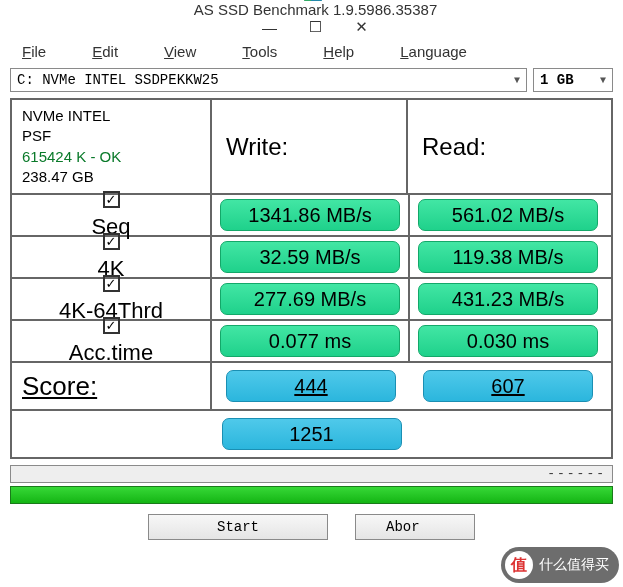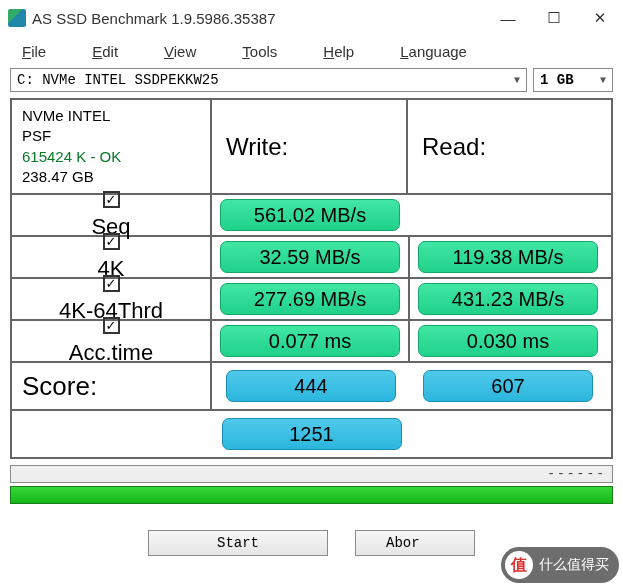--- a/index.html
+++ b/index.html
@@ -14,20 +14,21 @@
     position: relative;
   }
   .titlebar {
     height: 36px;
     display: flex;
     align-items: center;
     padding-left: 8px;
     background: #fff;
     color: #333;
     font-size: 15px;
+    flex-direction: column;
   }
   .titlebar .icon {
     width: 18px; height: 18px;
     margin-right: 6px;
     background: linear-gradient(135deg,#3a6 40%,#28a 40%);
     border-radius: 2px;
   }
   .titlebar .title { flex: 1; }
   .winbtns { display: flex; height: 100%; }
   .winbtn {
@@ -120,21 +121,21 @@
     color: #000;
     width: 180px;
     background: linear-gradient(#42e6a4,#1fd18b);
     border: 1px solid #13a869;
   }
   .pill.blue {
     background: linear-gradient(#4fc9ea,#2bb6dd);
     border: 1px solid #1a8fb3;
     width: 170px;
   }
-  .scorerow { height: 48px; }
+  .scorerow { height: 48px; text-decoration: underline; }
   .scorelabel { font-size: 26px; padding-left: 10px; }
   .totalrow {
     height: 46px;
     display: flex;
     justify-content: center;
     align-items: center;
   }
   .statusbar {
     margin: 6px 10px 0 10px;
     height: 18px;
@@ -152,21 +153,21 @@
   .progressbar {
     margin: 3px 10px 0 10px;
     height: 18px;
     border: 1px solid #1a7a1a;
     background: linear-gradient(#37d837,#14b514);
   }
   .buttons {
     display: flex;
     justify-content: center;
     gap: 27px;
-    margin-top: 26px;
+    margin-top: 10px;
     font-family: "Courier New", monospace;
     font-size: 14px;
   }
   .btn {
     width: 180px; height: 26px;
     border: 1px solid #8a8a8a;
     background: linear-gradient(#f7f7f7,#e5e5e5);
     display: flex; align-items: center; justify-content: center;
   }
   .btn.abort { width: 120px; justify-content: flex-start; padding-left: 30px; }
@@ -232,20 +233,23 @@
     </div>
     <div class="cell col3">Write:</div>
     <div class="cell col2">Read:</div>
   </div>
 
   <div class="row testrow">
     <div class="cell col1 testlabel">
       <span class="checkbox">✓</span>
       <span>Seq</span>
     </div>
+    <div class="cell col2">
+        <div class="pill">1341.86 MB/s</div>
+      </div>
     <div class="cell col3">
         <div class="pill">561.02 MB/s</div>
       </div>
   </div>
 
   <div class="row testrow">
     <div class="cell col1 testlabel">
       <span class="checkbox">✓</span>
       <span>4K</span>
     </div>

